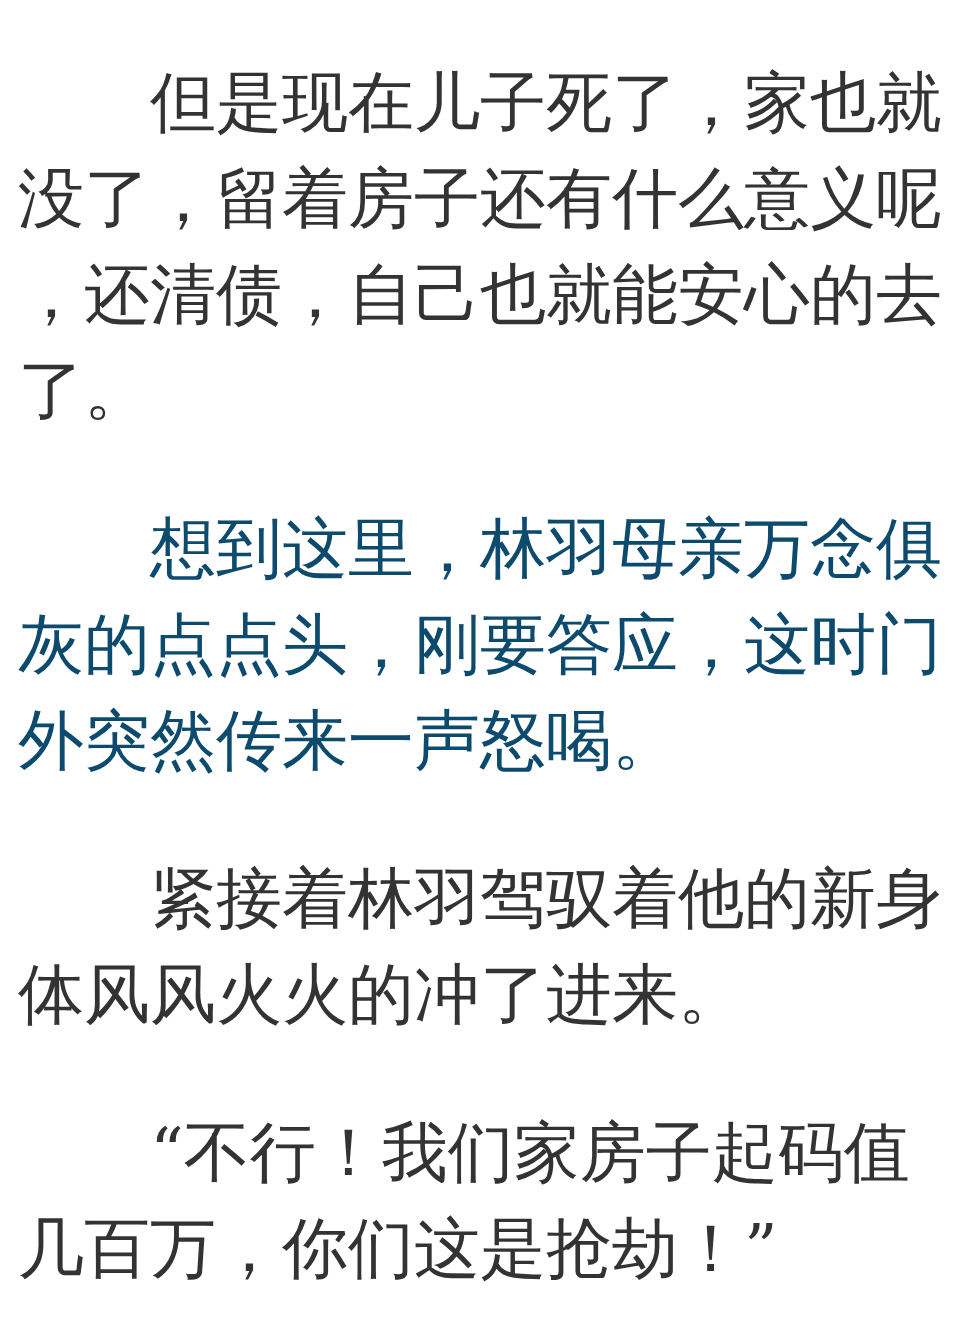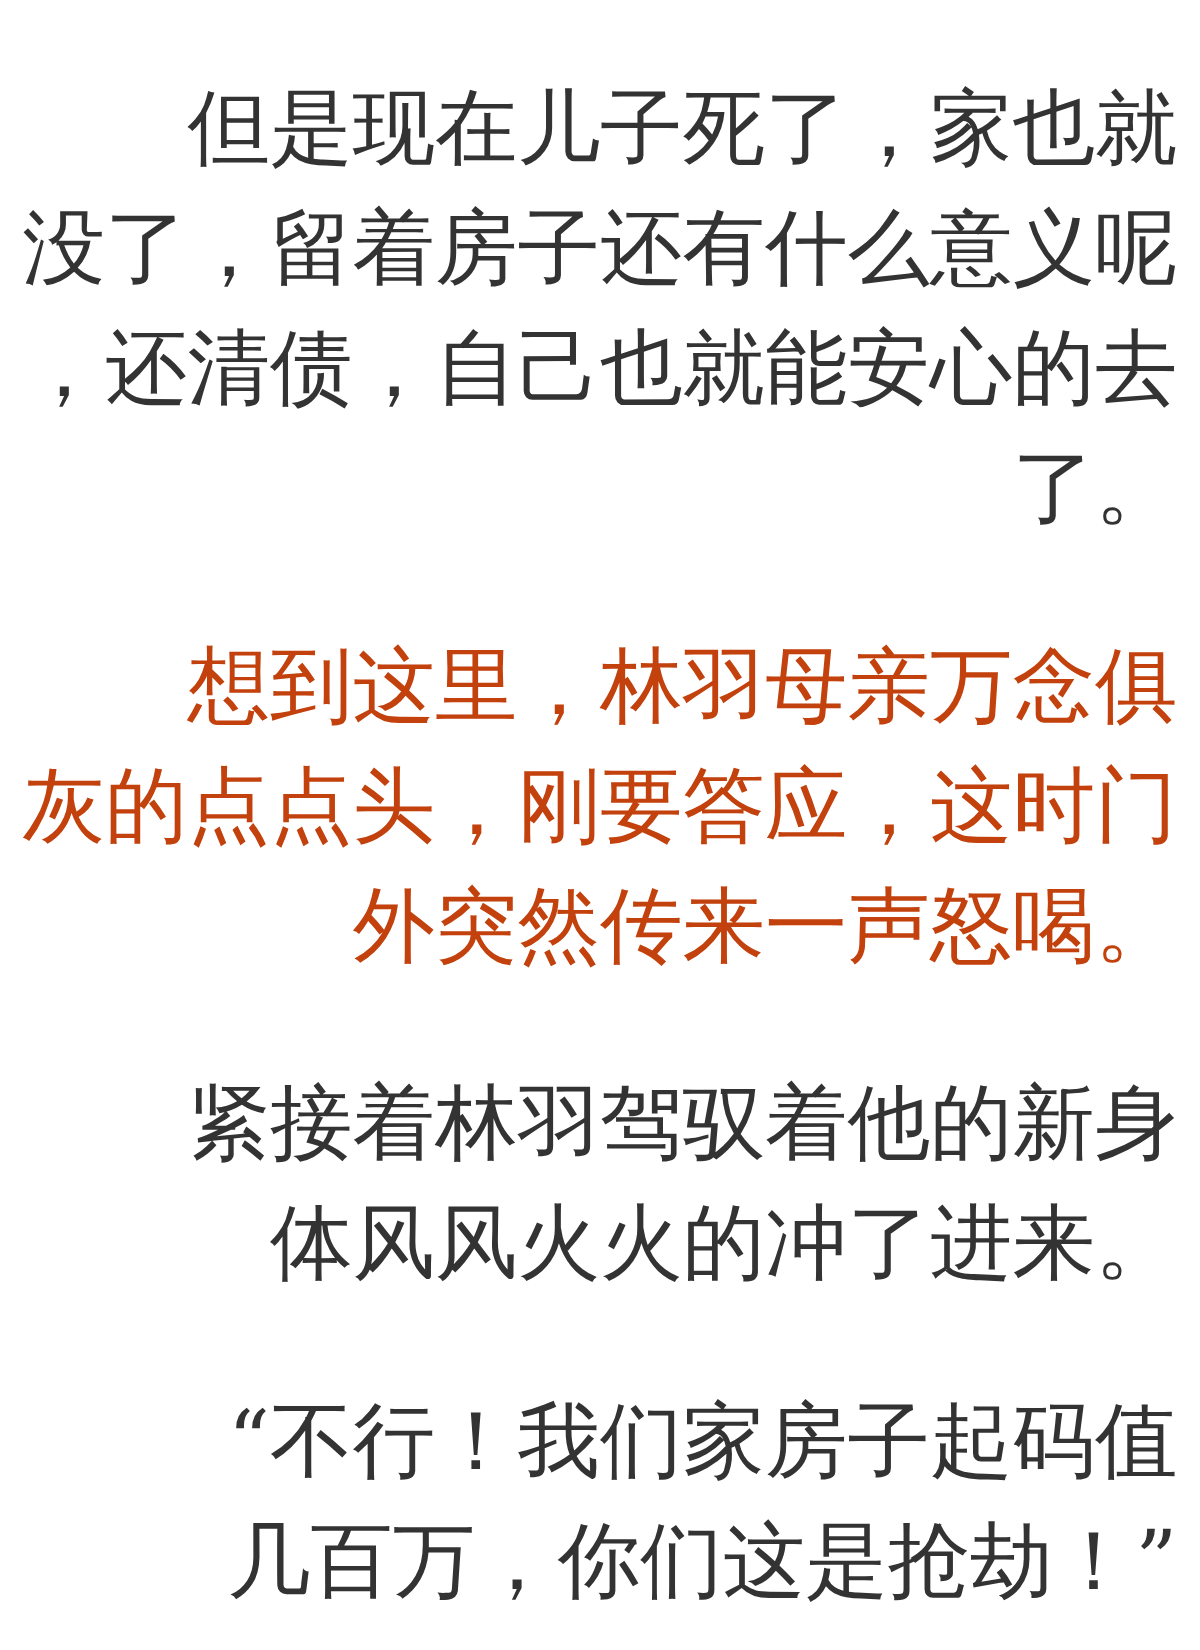--- a/index.html
+++ b/index.html
@@ -23,28 +23,28 @@
   .para {
     margin: 0 0 62px 0;
     font-size: 66px;
     line-height: 96px;
     color: #333333;
     text-indent: 2em;
     letter-spacing: 0;
     
     line-break: anywhere;
     word-break: break-all;
-    text-align: right;
+    text-align: left;
     font-weight: 400;
   }
   .para:last-child {
     margin-bottom: 0;
   }
 </style>
 </head>
 <body style="background: rgb(255, 255, 255);">
 
 <div class="page">
   <p class="para" style="color: rgb(51, 51, 51);">但是现在儿子死了，家也就没了，留着房子还有什么意义呢，还清债，自己也就能安心的去了。</p>
-  <p class="para" style="color: #c2410c;">想到这里，林羽母亲万念俱灰的点点头，刚要答应，这时门外突然传来一声怒喝。</p>
+  <p class="para" style="color: #0c4a6e;">想到这里，林羽母亲万念俱灰的点点头，刚要答应，这时门外突然传来一声怒喝。</p>
   <p class="para" style="color: rgb(51, 51, 51);">紧接着林羽驾驭着他的新身体风风火火的冲了进来。</p>
   <p class="para" style="color: rgb(51, 51, 51);">“不行！我们家房子起码值几百万，你们这是抢劫！”</p>
 </div>
 
 </body></html>

